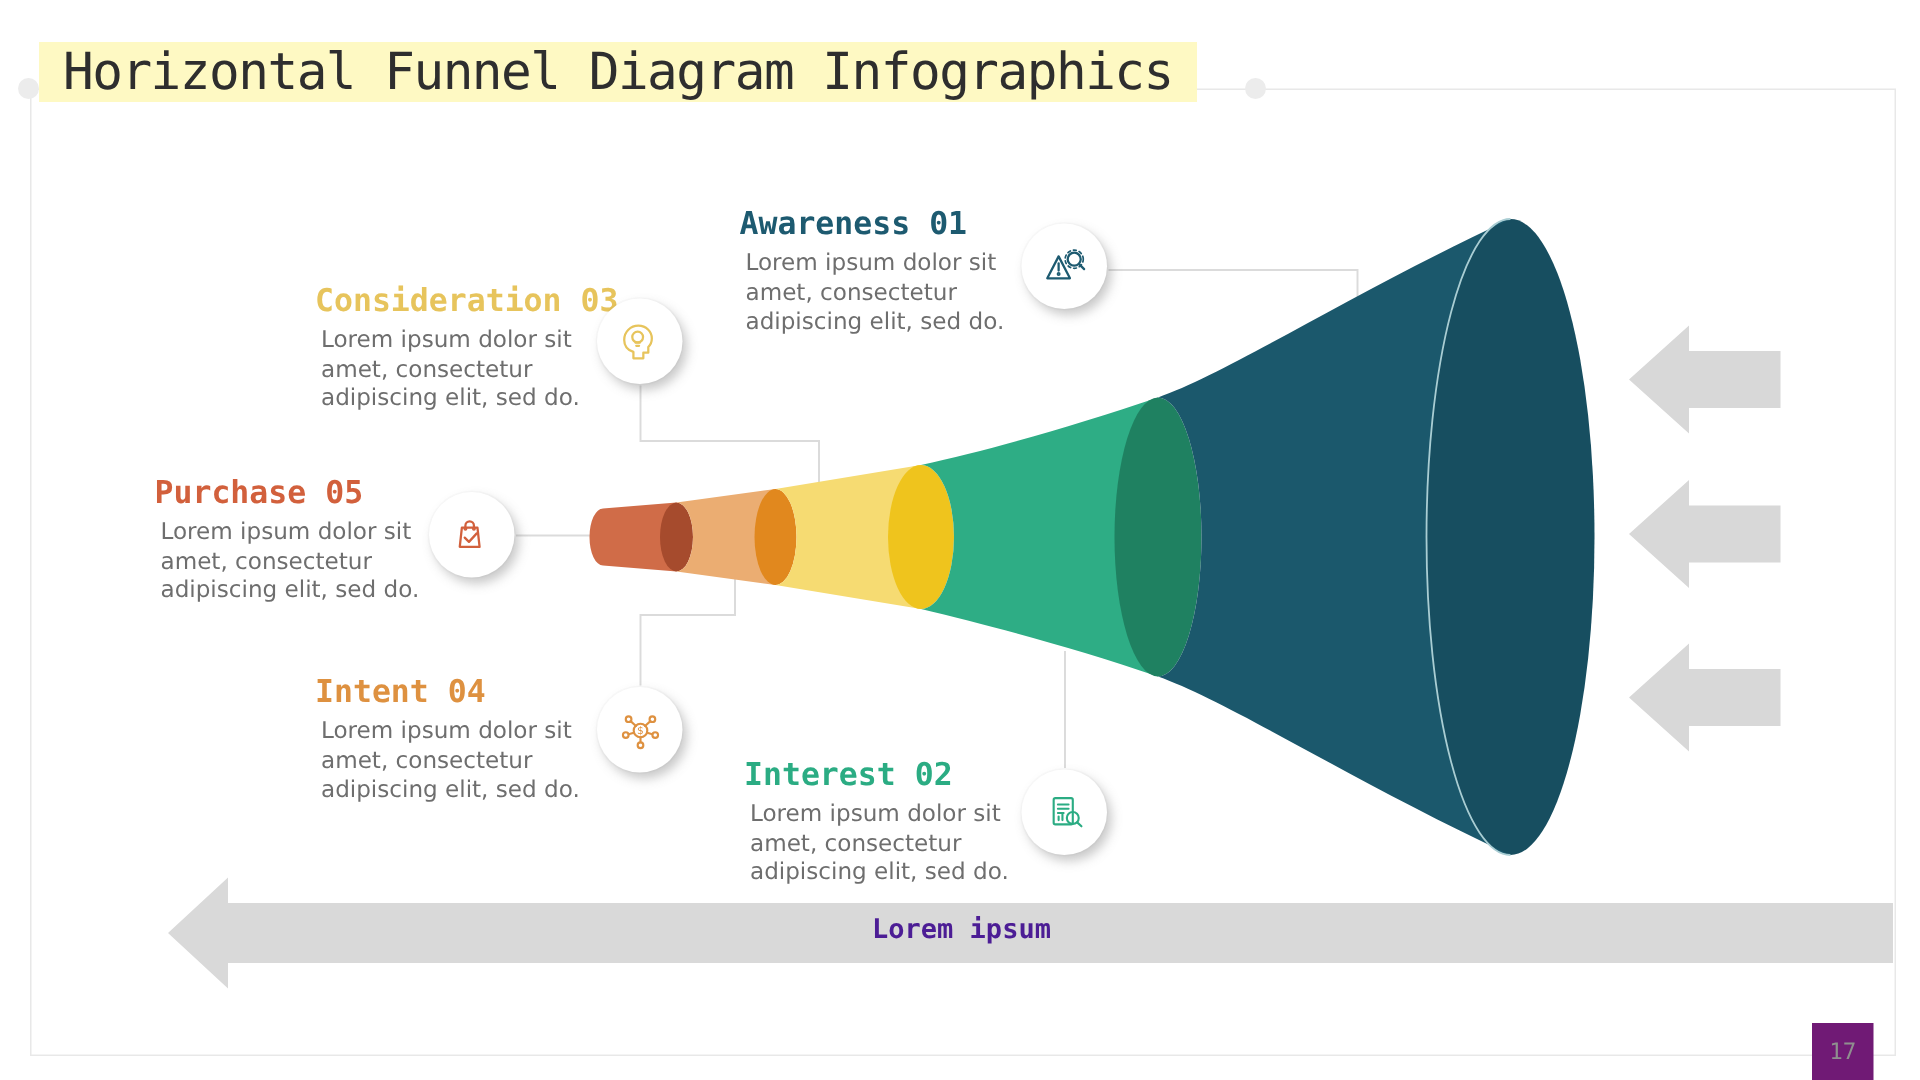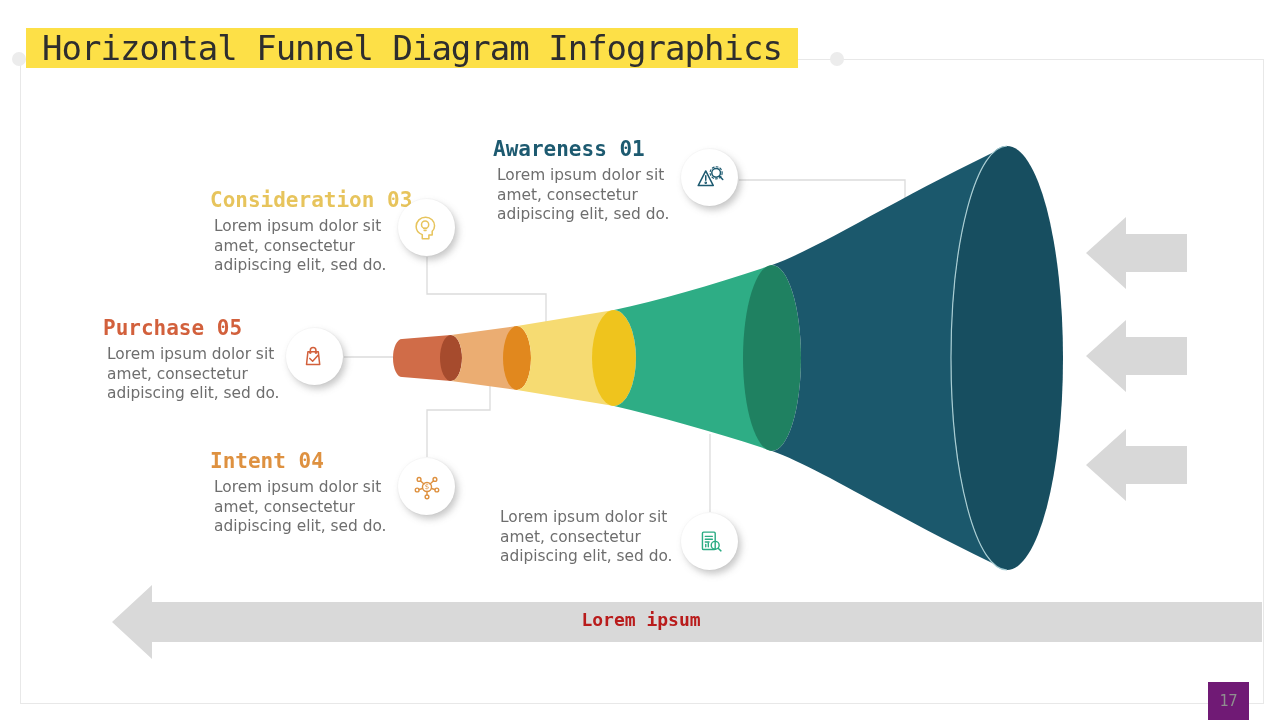--- a/index.html
+++ b/index.html
@@ -10,21 +10,21 @@
   .frame{
     position:absolute;left:20px;top:59px;width:1242px;height:643px;
     border:1px solid #E8E8E8;
   }
   .dot{
     position:absolute;border-radius:50%;background:#ECECEC;
   }
   .dot-left{left:12px;top:52px;width:14px;height:14px;}
   .dot-right{left:830px;top:52px;width:14px;height:14px;}
   .title{
-    position:absolute;left:26px;top:28px;padding:0 16px;background:#fde047;z-index:2;
+    position:absolute;left:26px;top:28px;padding:0 16px;background:#fef9c3;z-index:2;
     font-family:"DejaVu Sans Mono", monospace;font-size:34px;font-weight:500;
     color:#2E2E2E;letter-spacing:-1px;white-space:nowrap;
   }
   .diagram-svg{position:absolute;left:0;top:0;z-index:1;}
   .stage{position:absolute;width:196px;z-index:3;}
   .stage h3{
     margin:0 0 5px 0;font-family:"DejaVu Sans Mono", monospace;
     font-size:21px;font-weight:bold;letter-spacing:0;white-space:nowrap;
   }
   .stage p{
@@ -41,21 +41,21 @@
     display:flex;align-items:center;justify-content:center;
   }
   .circle-awareness{left:681px;top:149px;}
   .circle-consideration{left:398px;top:199px;}
   .circle-purchase{left:286px;top:328px;}
   .circle-intent{left:398px;top:458px;}
   .circle-interest{left:681px;top:513px;}
   .icon-circle svg{display:block;}
   .bottom-arrow-label{
     position:absolute;left:20px;top:609px;width:1242px;z-index:3;text-align:center;
-    font-family:"DejaVu Sans Mono", monospace;font-weight:bold;font-size:18px;color:#b91c1c;
+    font-family:"DejaVu Sans Mono", monospace;font-weight:bold;font-size:18px;color:#4c1d95;
   }
   .page-badge{
     position:absolute;left:1208px;top:682px;width:41px;height:38px;background:#701a75;z-index:3;
     display:flex;align-items:center;justify-content:center;
     font-family:"DejaVu Sans Mono", monospace;font-size:15px;color:#8F8F8F;
   }
 </style>
 </head>
 <body>
 
@@ -112,20 +112,21 @@
   </div>
   <div class="stage stage-purchase">
     <h3 style="color: rgb(210, 96, 60);">Purchase 05</h3>
     <p>Lorem ipsum dolor sit amet, consectetur adipiscing elit, sed do.</p>
   </div>
   <div class="stage stage-intent">
     <h3 style="color: rgb(222, 145, 64);">Intent 04</h3>
     <p>Lorem ipsum dolor sit amet, consectetur adipiscing elit, sed do.</p>
   </div>
   <div class="stage stage-interest">
+    <h3 style="color: rgb(43, 172, 131);">Interest 02</h3>
     <p>Lorem ipsum dolor sit amet, consectetur adipiscing elit, sed do.</p>
   </div>
 
   <div class="icon-circle circle-awareness" style="color: rgb(29, 90, 112);">
     <svg width="34" height="34" viewBox="0 0 36 36" fill="none" stroke="currentColor" stroke-width="1.6" stroke-linecap="round" stroke-linejoin="round">
       <path d="M13.5,10.5 L5.5,26 H21.5 Z"></path>
       <path d="M13.5,15.5 v5"></path>
       <circle cx="13.5" cy="23" r="0.6"></circle>
       <circle cx="24.5" cy="12.5" r="4.6"></circle>
       <circle cx="24.5" cy="12.5" r="6.4" stroke-dasharray="2 2.2" stroke-width="1.2"></circle>

